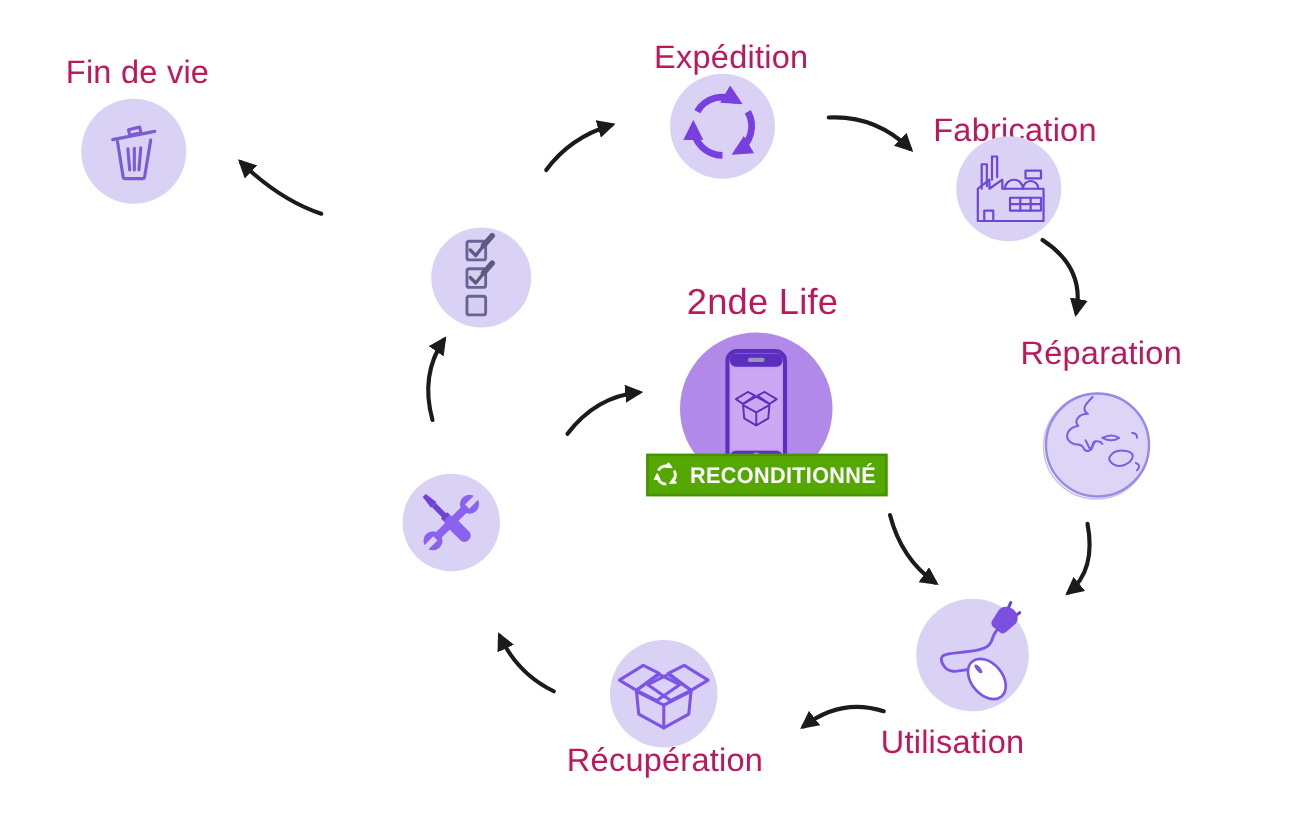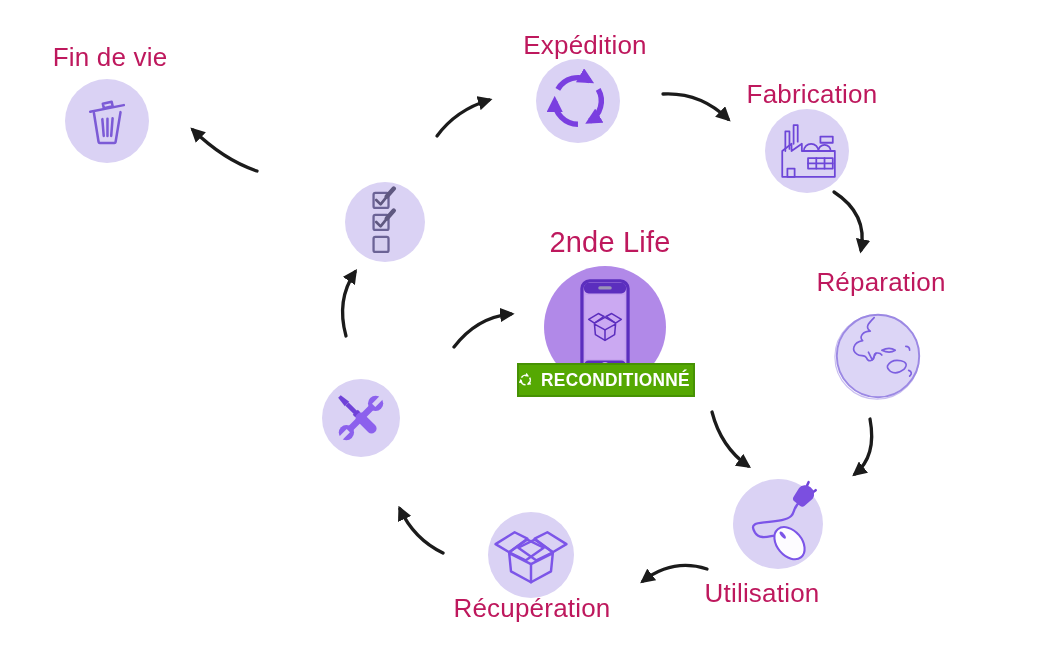--- a/index.html
+++ b/index.html
@@ -5,21 +5,21 @@
   html,body{margin:0;padding:0;background:#ffffff;}
   .stage{position:relative;width:1038px;height:665px;background:#ffffff;overflow:hidden;
          font-family:"Liberation Sans",sans-serif;}
   .label{position:absolute;transform:translateX(-50%);font-size:26px;color:#be185d;
          white-space:nowrap;letter-spacing:0.2px;}
   .bubble{position:absolute;border-radius:50%;background:#dad2f4;
           display:flex;align-items:center;justify-content:center;}
   .bubble-center{background:#b189e8;}
   #arrow-layer{position:absolute;left:0;top:0;}
   .flow-arrow{stroke:#1b1b1b;stroke-width:3.3;fill:none;stroke-linecap:round;}
-  .badge{position:absolute;left:517px;top:363px;width:178px;height:34px;
+  .badge{position:absolute;left:517px;top:363px;width:193px;height:34px;
          background:#55a802;border:2px solid #469203;box-sizing:border-box;
          display:flex;align-items:center;justify-content:center;gap:6px;z-index:5;}
   .badge-text{color:#ffffff;font-size:18px;font-weight:800;letter-spacing:0.3px;
               transform:scaleX(0.96);}
   .icon{display:block;}
 </style>
 </head>
 <body>
 
 <div class="stage">
@@ -81,21 +81,21 @@
         </marker>
       </defs>
       <g stroke="#7a3fe0" stroke-width="4.4" fill="none">
         <path d="M-16.4 -9.5 A19 19 0 0 1 9.5 -16.4" marker-end="url(#rarrow)"></path>
         <path d="M-16.4 -9.5 A19 19 0 0 1 9.5 -16.4" marker-end="url(#rarrow)" transform="rotate(120)"></path>
         <path d="M-16.4 -9.5 A19 19 0 0 1 9.5 -16.4" marker-end="url(#rarrow)" transform="rotate(240)"></path>
       </g>
     </svg>
   </div>
 
-  <div class="label" style="left:812px;top:79px">Fabrication</div>
+  <div class="label" style="left:812px;top:89px">Fabrication</div>
   <div class="bubble" style="left:765px;top:109px;width:84px;height:84px">
     <svg class="icon" width="66" height="60" viewBox="0 0 64 58">
       <g stroke="#6d46d8" stroke-width="1.7" fill="none" stroke-linejoin="round" stroke-linecap="round">
         <path d="M8 54 V29 L17 22 V29 L27 22 V29 H59 V54 Z"></path>
         <path d="M11 29 V10 H15 V27"></path>
         <path d="M19 22 V4 H23 V20"></path>
         <path d="M29 29 a7 7 0 0 1 14 0"></path>
         <path d="M43 29 a6 6 0 0 1 12 0"></path>
         <rect x="45" y="15" width="12" height="6"></rect>
         <rect x="33" y="36" width="24" height="10"></rect>

